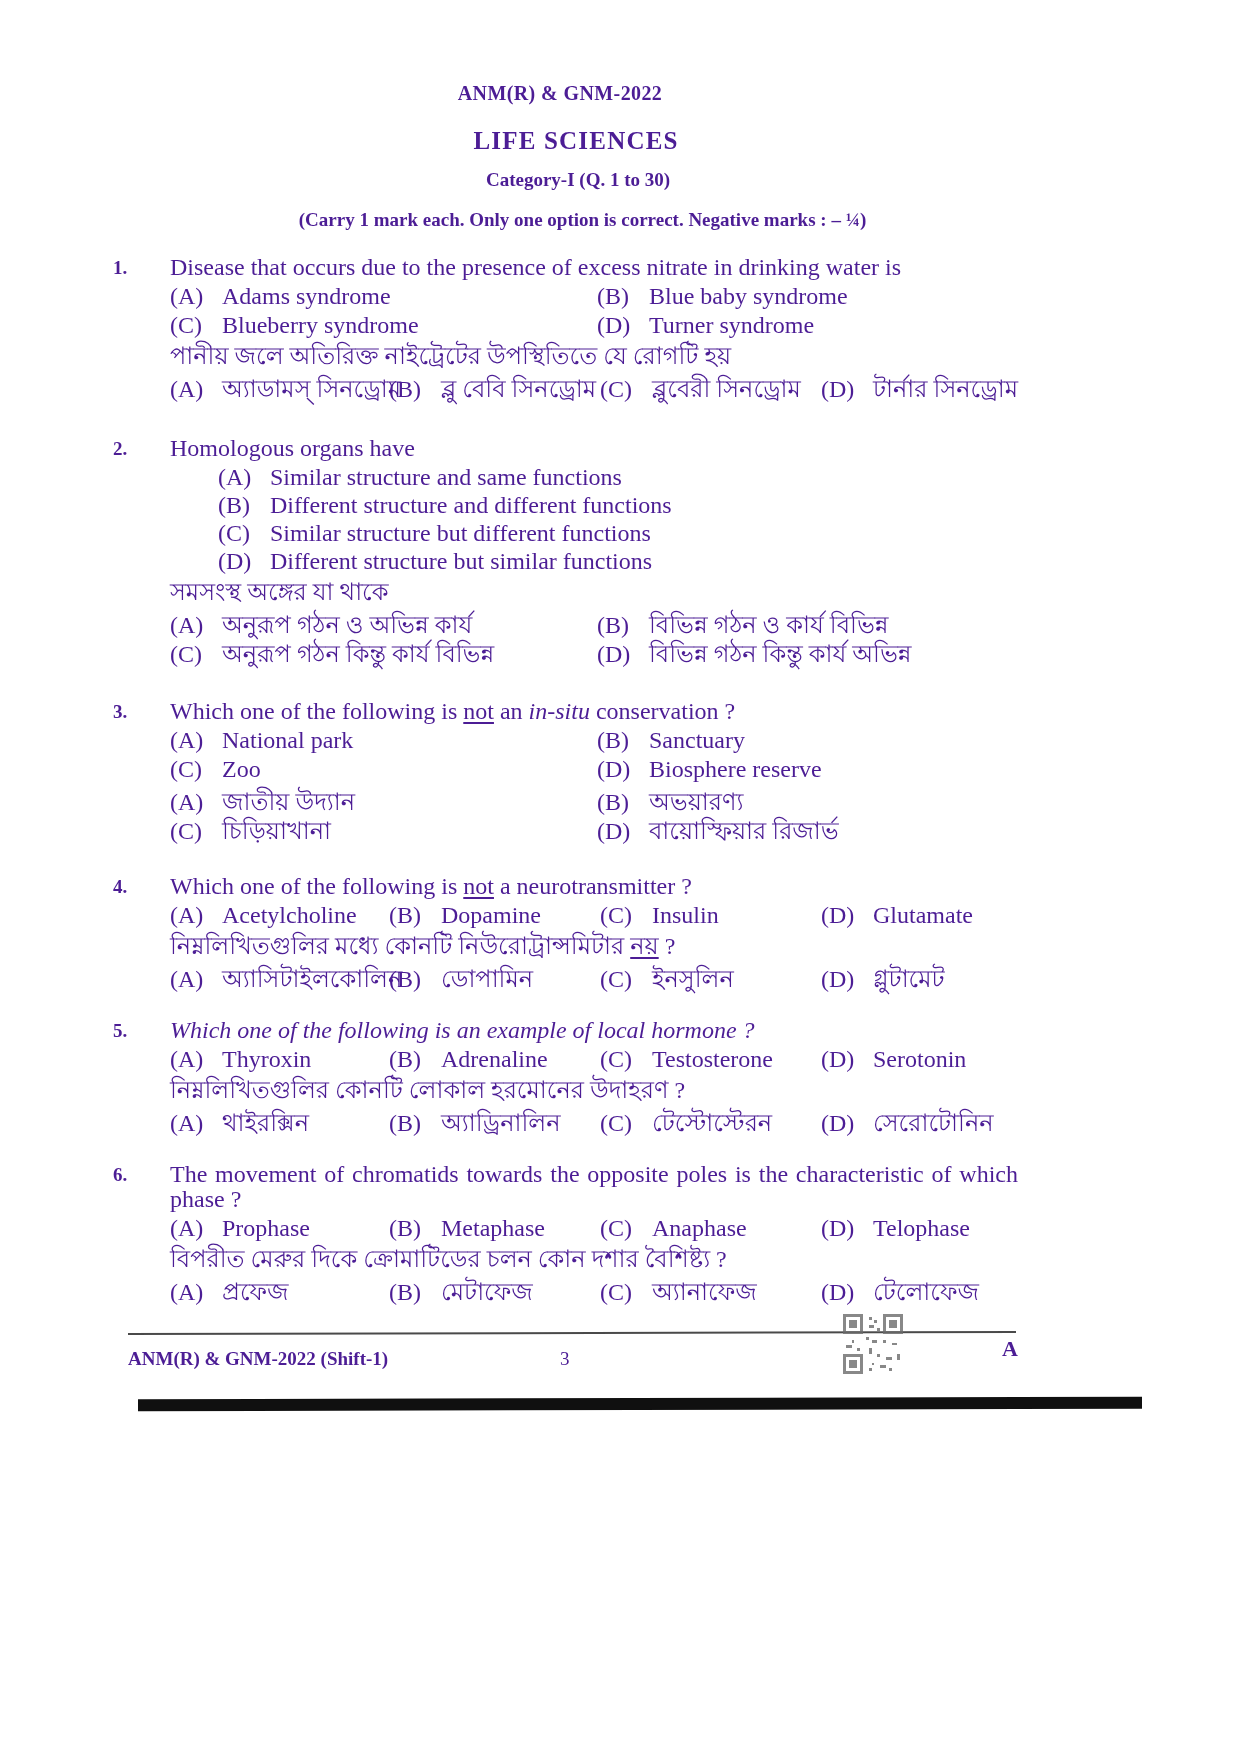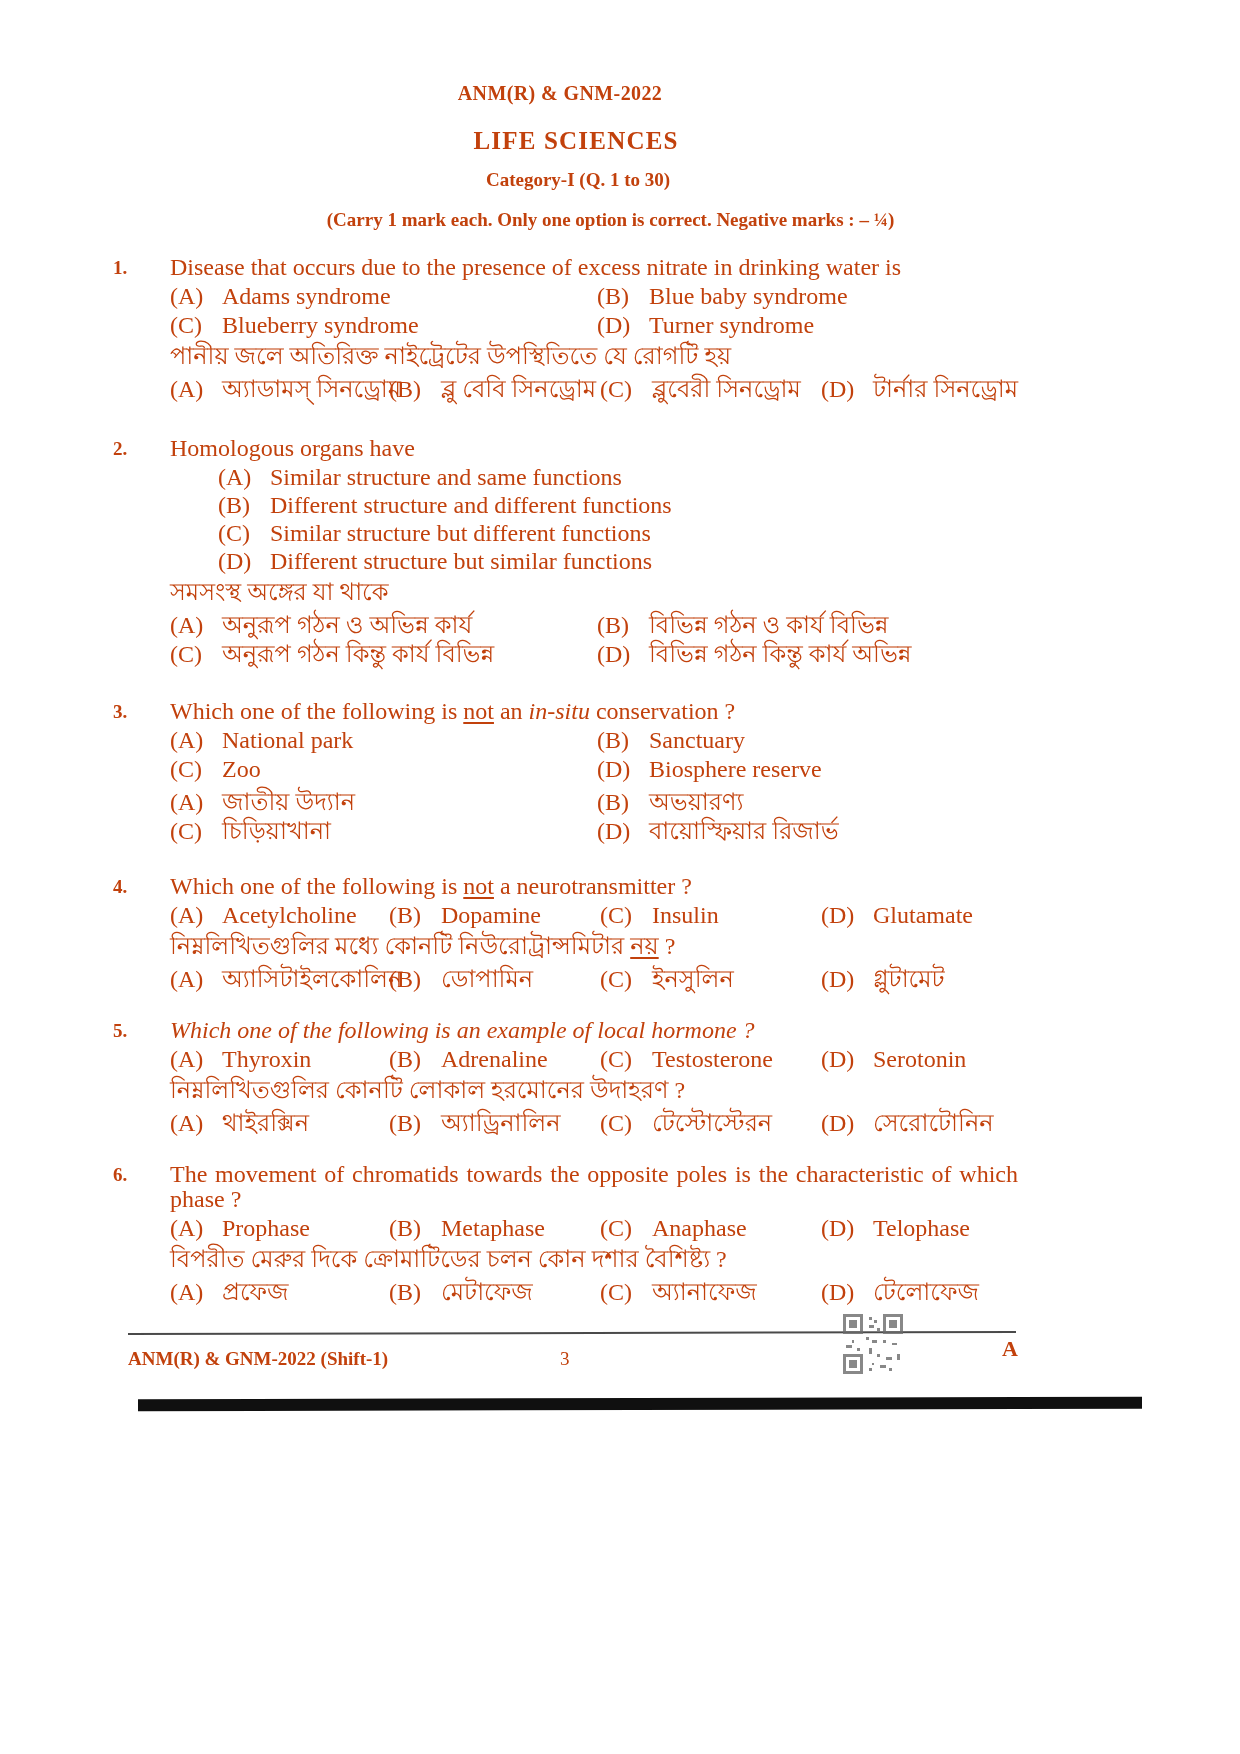--- a/index.html
+++ b/index.html
@@ -2,29 +2,29 @@
 <html><head>
 <meta charset="utf-8">
 <style>
   html,body{margin:0;padding:0;background:#e8e8e8;}
   .page{
     position:relative;
     width:1240px;height:1754px;
     margin:0 auto;
     background:#ffffff;
     font-family:"Liberation Serif", serif;
-    color:#c2410c;
+    color:#4c1d95;
     overflow:hidden;
   }
   
   .hdr{width:1120px;text-align:center;}
   .hdr-exam{padding-top:82px;font-size:20px;font-weight:bold;letter-spacing:.4px;}
   .hdr-subject{margin-top:22px;font-size:25px;font-weight:bold;letter-spacing:1.2px;padding-left:32px;}
   .hdr-category{margin-top:14px;font-size:19px;font-weight:bold;padding-left:36px;}
-  .hdr-instructions{margin-top:18px;font-size:19px;font-weight:bold;width:1165px;text-align:center;margin-left:28px;}
+  .hdr-instructions{margin-top:18px;font-size:19px;font-weight:bold;width:1165px;text-align:center;}
   
   .q{display:flex;margin-left:113px;}
   .q-m1{margin-top:24px;}
   .q-m2{margin-top:34px;}
   .q-m3{margin-top:32px;}
   .q-m4{margin-top:30px;}
   .q-m5{margin-top:26px;}
   .q-m6{margin-top:26px;}
   .q-num{width:57px;flex:none;font-size:19px;font-weight:bold;line-height:25px;}
   .q-body{width:848px;font-size:24px;}

